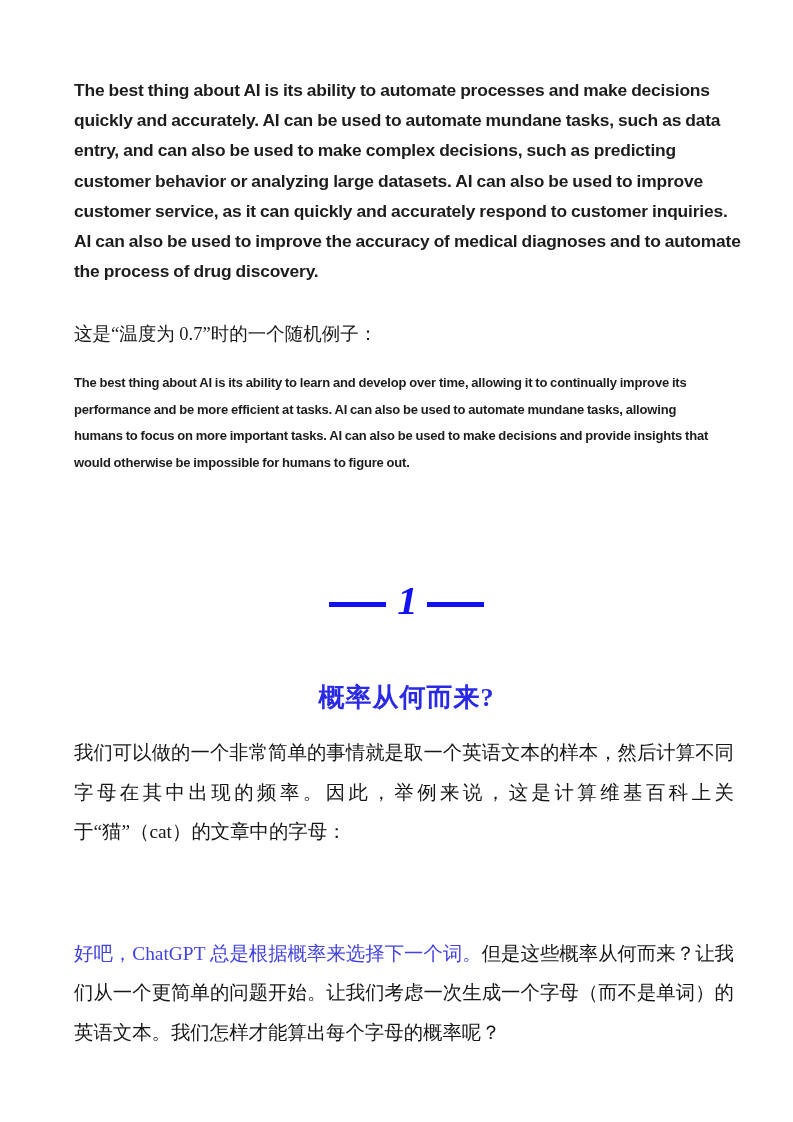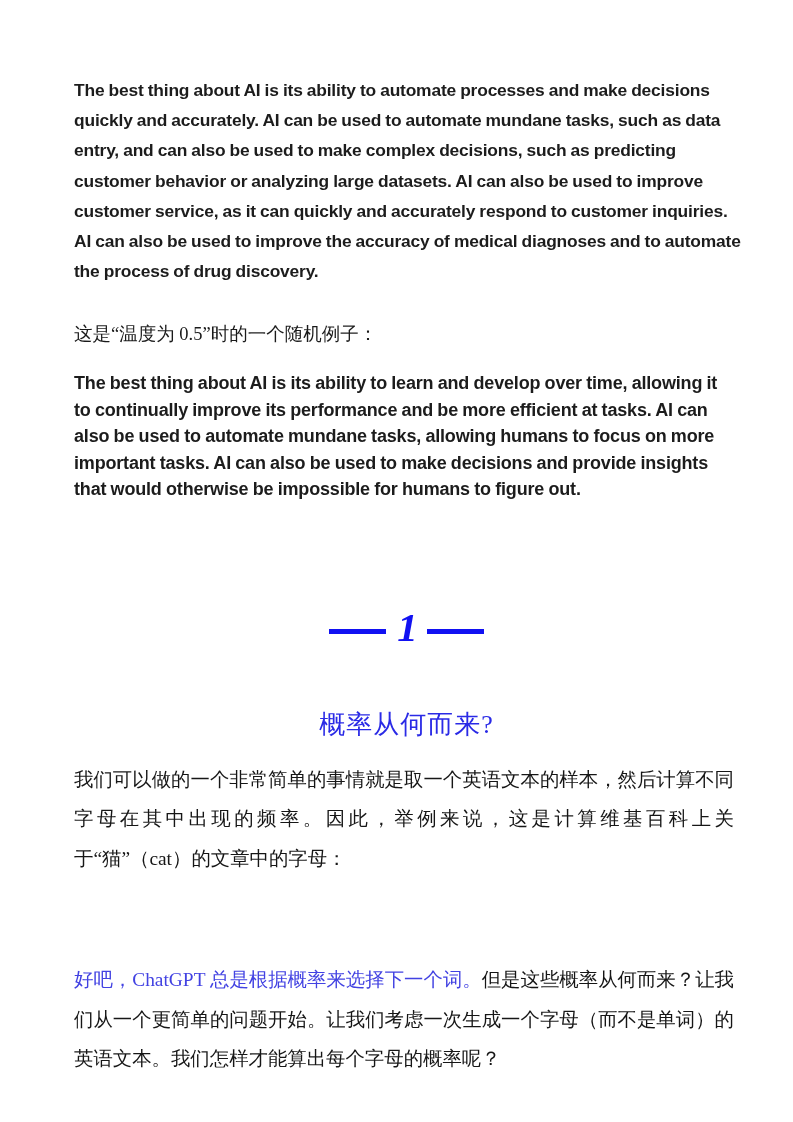--- a/index.html
+++ b/index.html
@@ -35,21 +35,21 @@
     word-spacing: -0.5px;
     text-align: left;
   }
   .quote-large {
     font-size: 17.4px;
     line-height: 30.2px;
     margin-top: 63px;
     width: 667px;
   }
   .quote-small {
-    font-size: 18px;
+    font-size: 13px;
     line-height: 26.5px;
     margin-top: 22px;
     width: 652px;
   }
 
   
   .cn-lead {
     font-family: "Liberation Serif", "DejaVu Serif", serif;
     font-size: 18.5px;
     line-height: 28px;
@@ -82,21 +82,21 @@
     color: #1111f2;
     position: relative;
     top: -4px;
   }
 
   
   .chapter-title {
     margin-top: 56px;
     text-align: center;
     font-family: "Liberation Serif", "DejaVu Serif", serif;
-    font-weight: 400;
+    font-weight: 700;
     font-size: 26px;
     line-height: 34px;
     color: #2a2ae6;
     letter-spacing: 1px;
   }
 
   
   .body-para {
     font-family: "Liberation Serif", "DejaVu Serif", serif;
     font-size: 19.4px;
@@ -111,21 +111,21 @@
   .blue-run { color: #4242e2; }
 </style>
 </head>
 <body>
 
 <div class="page">
   <div class="content">
 
     <p class="quote-block quote-large">The best thing about AI is its ability to  automate processes and make decisions quickly and accurately. AI can be used to automate mundane tasks, such as data entry, and can also be used to make complex decisions, such as predicting customer behavior or analyzing large datasets. AI can also be used to improve customer service, as it can quickly and accurately respond to customer inquiries. AI can also be used to improve the accuracy of medical diagnoses and to automate the process of drug discovery.</p>
 
-    <p class="cn-lead">这是“温度为 0.5”时的一个随机例子：</p>
+    <p class="cn-lead">这是“温度为 0.7”时的一个随机例子：</p>
 
     <p class="quote-block quote-small">The best thing about AI is its ability to  learn and develop over time, allowing it to continually improve its performance and be more efficient at tasks. AI can also be used to automate mundane tasks, allowing humans to focus on more important tasks. AI can also be used to make decisions and provide insights that would otherwise be impossible for humans to figure out.</p>
 
     <div class="chapter-number">
       <span class="chapter-rule left"></span>
       <span class="chapter-digit">1</span>
       <span class="chapter-rule right"></span>
     </div>
 
     <h1 class="chapter-title">概率从何而来?</h1>

